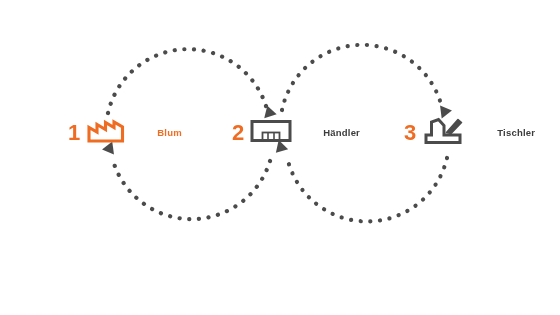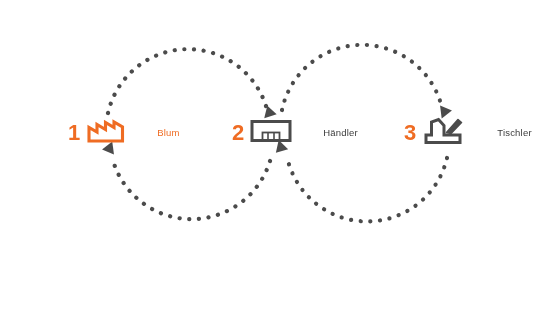--- a/index.html
+++ b/index.html
@@ -39,21 +39,21 @@
     font-weight: bold;
     line-height: 1;
     letter-spacing: 0;
   }
   .node-icon {
     display: block;
     margin: 0 7px 0 6px;
   }
   .node-label {
     font-size: 9.5px;
-    font-weight: normal;
+    font-weight: bold;
     line-height: 1;
     letter-spacing: 0.2px;
     padding-left: 24px;
   }
   #node-1 { left: 68px;  top: 118px; }
   #node-2 { left: 232px; top: 118px; }
   #node-3 { left: 404px; top: 116px; }
 </style>
 </head>
 <body>

